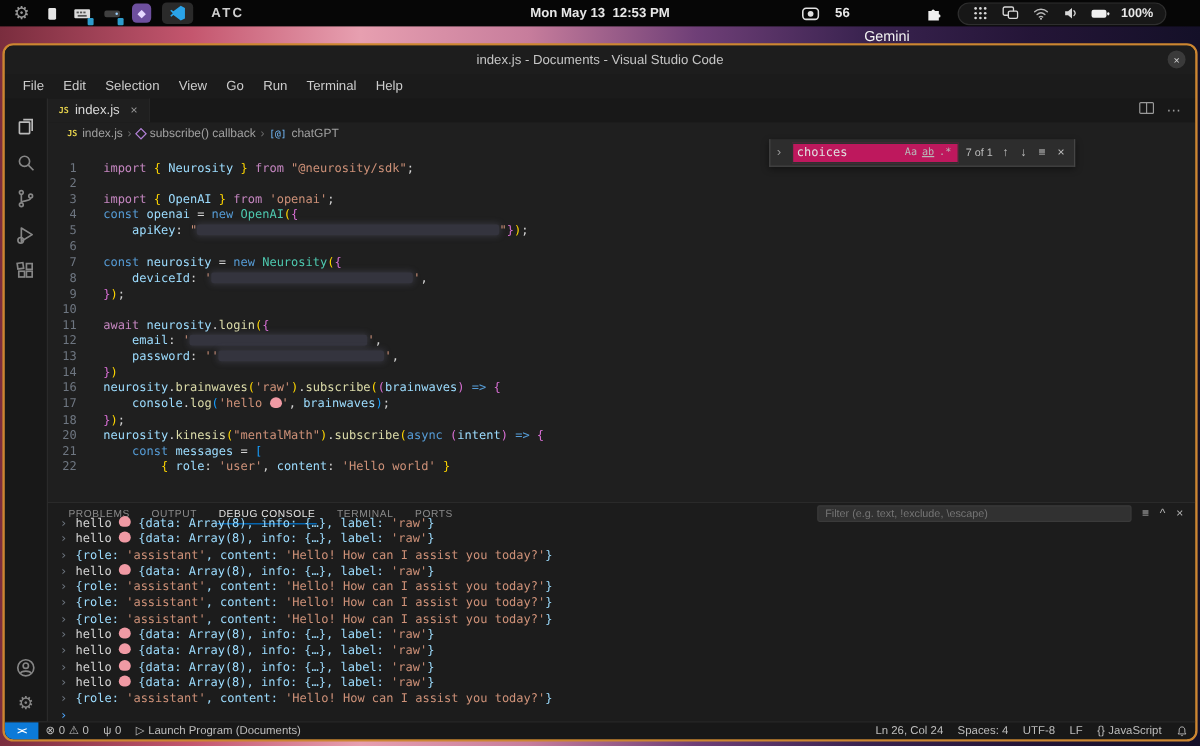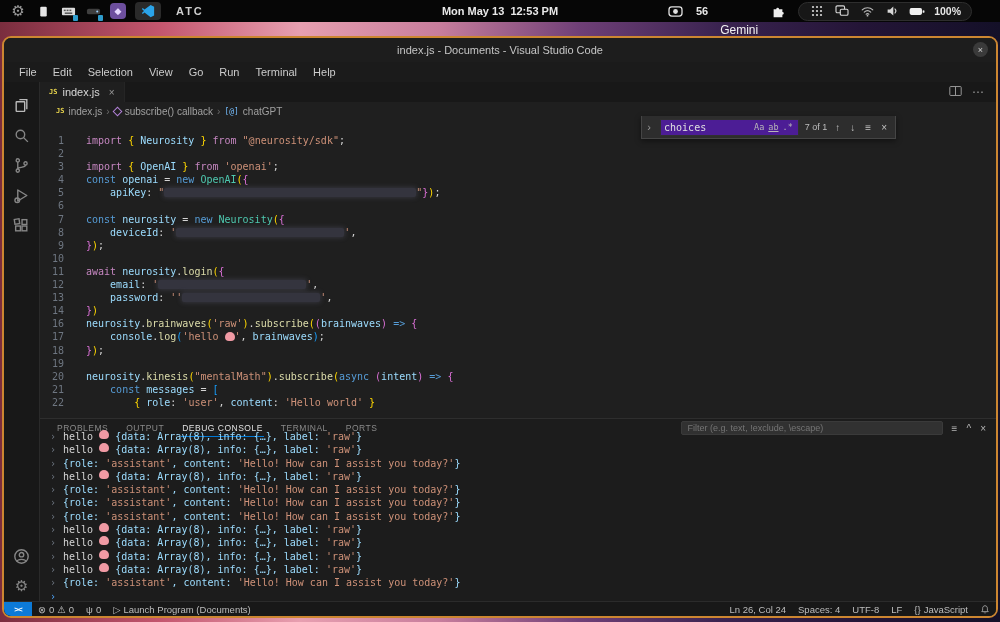--- a/index.html
+++ b/index.html
@@ -63,21 +63,21 @@
   .tk-kwp{color:#C586C0} .tk-kwb{color:#569CD6} .tk-cls{color:#4EC9B0} .tk-fn{color:#DCDCAA}
   .tk-vr{color:#9CDCFE} .tk-st{color:#CE9178} .tk-pn{color:#d4d4d4}
   .tk-b1{color:#ffd700} .tk-b2{color:#da70d6} .tk-b3{color:#179fff}
   .redact { display:inline-block; height:9px; background:#34343e; border-radius:2px; vertical-align:-1px;
     box-shadow:0 0 5px 1px rgba(110,110,140,.28); }
   .brain { display:inline-block; width:10px; height:9px; background:#f09aa4; border-radius:5px 5px 4px 4px; vertical-align:-1px; }
 
   .find-widget { position:absolute; top:34px; right:100px; height:23px; background:#2d2d2d; border:1px solid #454545;
     border-top:none; display:flex; align-items:center; gap:6px; padding:0 6px 0 2px; box-shadow:0 2px 6px rgba(0,0,0,.45); z-index:6; }
   .fw-chev { color:#9a9a9a; font-size:11px; padding:0 3px; }
-  .fw-input-wrap { display:flex; align-items:center; background:#4c1d95; border:1px solid #303030; height:17px; padding:0 3px; }
+  .fw-input-wrap { display:flex; align-items:center; background:#be185d; border:1px solid #303030; height:17px; padding:0 3px; }
   .fw-input { width:88px; background:transparent; border:none; outline:none; color:#e0e0e0;
     font-family:"DejaVu Sans Mono", monospace; font-size:10px; }
   .fw-opt { color:#b8b8b8; font-size:8.5px; font-family:"DejaVu Sans Mono", monospace; padding:1px 2px; }
   .fw-opt.u { text-decoration:underline; }
   .fw-results { color:#bdbdbd; font-size:9px; white-space:nowrap; }
   .fw-btn { color:#c2c2c2; font-size:10px; padding:0 2px; }
 
   .panel { height:183px; background:#1c1c1c; border-top:1px solid #2e2e2e; flex:none; display:flex; flex-direction:column; }
   .panel-head { height:18px; display:flex; align-items:center; padding:0 10px 0 16px; gap:16px; flex:none; }
   .panel-tab { color:#8a8a8a; font-size:8.5px; letter-spacing:.5px; padding:3px 1px; }
@@ -297,21 +297,20 @@
             <div class="code-line"><span class="gutter">8</span><span class="code-text"><span class="tk-pn">    </span><span class="tk-vr">deviceId</span><span class="tk-pn">: </span><span class="tk-st">'</span><span class="redact" style="width: 168px;"></span><span class="tk-st">'</span><span class="tk-pn">,</span></span></div>
             <div class="code-line"><span class="gutter">9</span><span class="code-text"><span class="tk-b2">}</span><span class="tk-b1">)</span><span class="tk-pn">;</span></span></div>
             <div class="code-line"><span class="gutter">10</span><span class="code-text"></span></div>
             <div class="code-line"><span class="gutter">11</span><span class="code-text"><span class="tk-kwp">await</span><span class="tk-pn"> </span><span class="tk-vr">neurosity</span><span class="tk-pn">.</span><span class="tk-fn">login</span><span class="tk-b1">(</span><span class="tk-b2">{</span></span></div>
             <div class="code-line"><span class="gutter">12</span><span class="code-text"><span class="tk-pn">    </span><span class="tk-vr">email</span><span class="tk-pn">: </span><span class="tk-st">'</span><span class="redact" style="width: 148px;"></span><span class="tk-st">'</span><span class="tk-pn">,</span></span></div>
             <div class="code-line"><span class="gutter">13</span><span class="code-text"><span class="tk-pn">    </span><span class="tk-vr">password</span><span class="tk-pn">: </span><span class="tk-st">''</span><span class="redact" style="width: 138px;"></span><span class="tk-st">'</span><span class="tk-pn">,</span></span></div>
             <div class="code-line"><span class="gutter">14</span><span class="code-text"><span class="tk-b2">}</span><span class="tk-b1">)</span></span></div>
             <div class="code-line"><span class="gutter">16</span><span class="code-text"><span class="tk-vr">neurosity</span><span class="tk-pn">.</span><span class="tk-fn">brainwaves</span><span class="tk-b1">(</span><span class="tk-st">'raw'</span><span class="tk-b1">)</span><span class="tk-pn">.</span><span class="tk-fn">subscribe</span><span class="tk-b1">(</span><span class="tk-b2">(</span><span class="tk-vr">brainwaves</span><span class="tk-b2">)</span><span class="tk-pn"> </span><span class="tk-kwb">=&gt;</span><span class="tk-pn"> </span><span class="tk-b2">{</span></span></div>
             <div class="code-line"><span class="gutter">17</span><span class="code-text"><span class="tk-pn">    </span><span class="tk-vr">console</span><span class="tk-pn">.</span><span class="tk-fn">log</span><span class="tk-b3">(</span><span class="tk-st">'hello </span><span class="brain" title="🧠"></span><span class="tk-st">'</span><span class="tk-pn">, </span><span class="tk-vr">brainwaves</span><span class="tk-b3">)</span><span class="tk-pn">;</span></span></div>
             <div class="code-line"><span class="gutter">18</span><span class="code-text"><span class="tk-b2">}</span><span class="tk-b1">)</span><span class="tk-pn">;</span></span></div>
-            <div class="code-line"><span class="gutter">19</span><span class="code-text"></span></div>
             <div class="code-line"><span class="gutter">20</span><span class="code-text"><span class="tk-vr">neurosity</span><span class="tk-pn">.</span><span class="tk-fn">kinesis</span><span class="tk-b1">(</span><span class="tk-st">"mentalMath"</span><span class="tk-b1">)</span><span class="tk-pn">.</span><span class="tk-fn">subscribe</span><span class="tk-b1">(</span><span class="tk-kwb">async</span><span class="tk-pn"> </span><span class="tk-b2">(</span><span class="tk-vr">intent</span><span class="tk-b2">)</span><span class="tk-pn"> </span><span class="tk-kwb">=&gt;</span><span class="tk-pn"> </span><span class="tk-b2">{</span></span></div>
             <div class="code-line"><span class="gutter">21</span><span class="code-text"><span class="tk-pn">    </span><span class="tk-kwb">const</span><span class="tk-pn"> </span><span class="tk-vr">messages</span><span class="tk-pn"> = </span><span class="tk-b3">[</span></span></div>
             <div class="code-line"><span class="gutter">22</span><span class="code-text"><span class="tk-pn">        </span><span class="tk-b1">{</span><span class="tk-pn"> </span><span class="tk-vr">role</span><span class="tk-pn">: </span><span class="tk-st">'user'</span><span class="tk-pn">, </span><span class="tk-vr">content</span><span class="tk-pn">: </span><span class="tk-st">'Hello world'</span><span class="tk-pn"> </span><span class="tk-b1">}</span></span></div>
           </div>
 
         <div class="find-widget">
           <span class="fw-chev">›</span>
           <span class="fw-input-wrap">
             <input class="fw-input" value="choices" style="">
             <span class="fw-opt">Aa</span>

